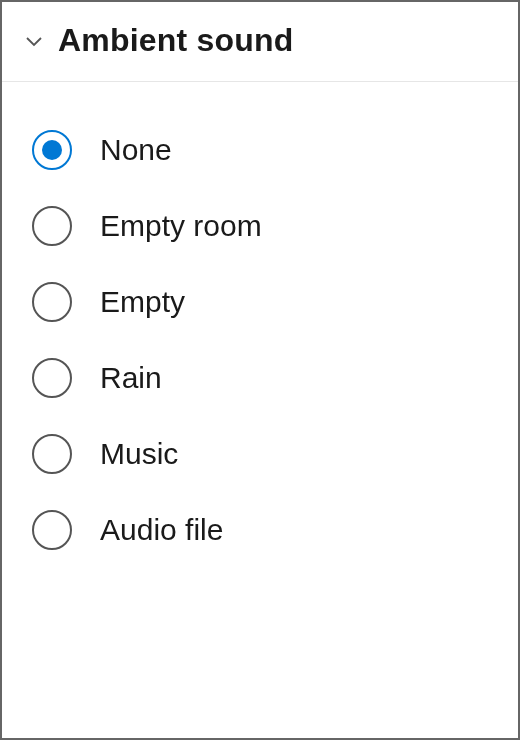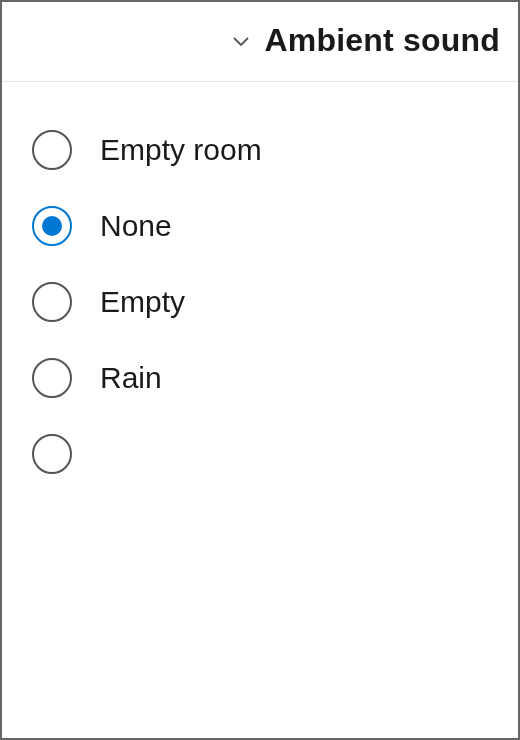--- a/index.html
+++ b/index.html
@@ -19,21 +19,20 @@
       width: 520px;
       height: 740px;
       background: #fff;
     }
     .header {
       display: flex;
       align-items: center;
       padding: 20px 18px 22px 18px;
       border-bottom: 1px solid #e6e6e6;
       gap: 10px;
-      justify-content: flex-end;
     }
     .chevron {
       width: 28px;
       height: 28px;
       display: inline-flex;
       align-items: center;
       justify-content: center;
       flex-shrink: 0;
     }
     .chevron svg {
@@ -100,40 +99,45 @@
       <svg viewBox="0 0 24 24">
           <polyline points="5 9 12 16 19 9"></polyline>
         </svg>
     </span>
     <span class="title">Ambient sound</span>
   </div>
 
   <div class="options">
 
     <div class="option">
-      <span class="radio"></span>
-      <span class="option-label">Empty room</span>
+      <span class="radio selected"></span>
+      <span class="option-label">None</span>
     </div>
 
     <div class="option">
-      <span class="radio selected"></span>
-      <span class="option-label">None</span>
+      <span class="radio"></span>
+      <span class="option-label">Empty room</span>
     </div>
 
     <div class="option">
       <span class="radio"></span>
       <span class="option-label">Empty</span>
     </div>
 
 
     <div class="option">
       <span class="radio"></span>
       <span class="option-label">Rain</span>
     </div>
 
+    <div class="option">
+      <span class="radio"></span>
+      <span class="option-label">Music</span>
+    </div>
 
     <div class="option">
       <span class="radio"></span>
+      <span class="option-label">Audio file</span>
     </div>
 
   </div>
 
 </div>
 
 </body></html>

